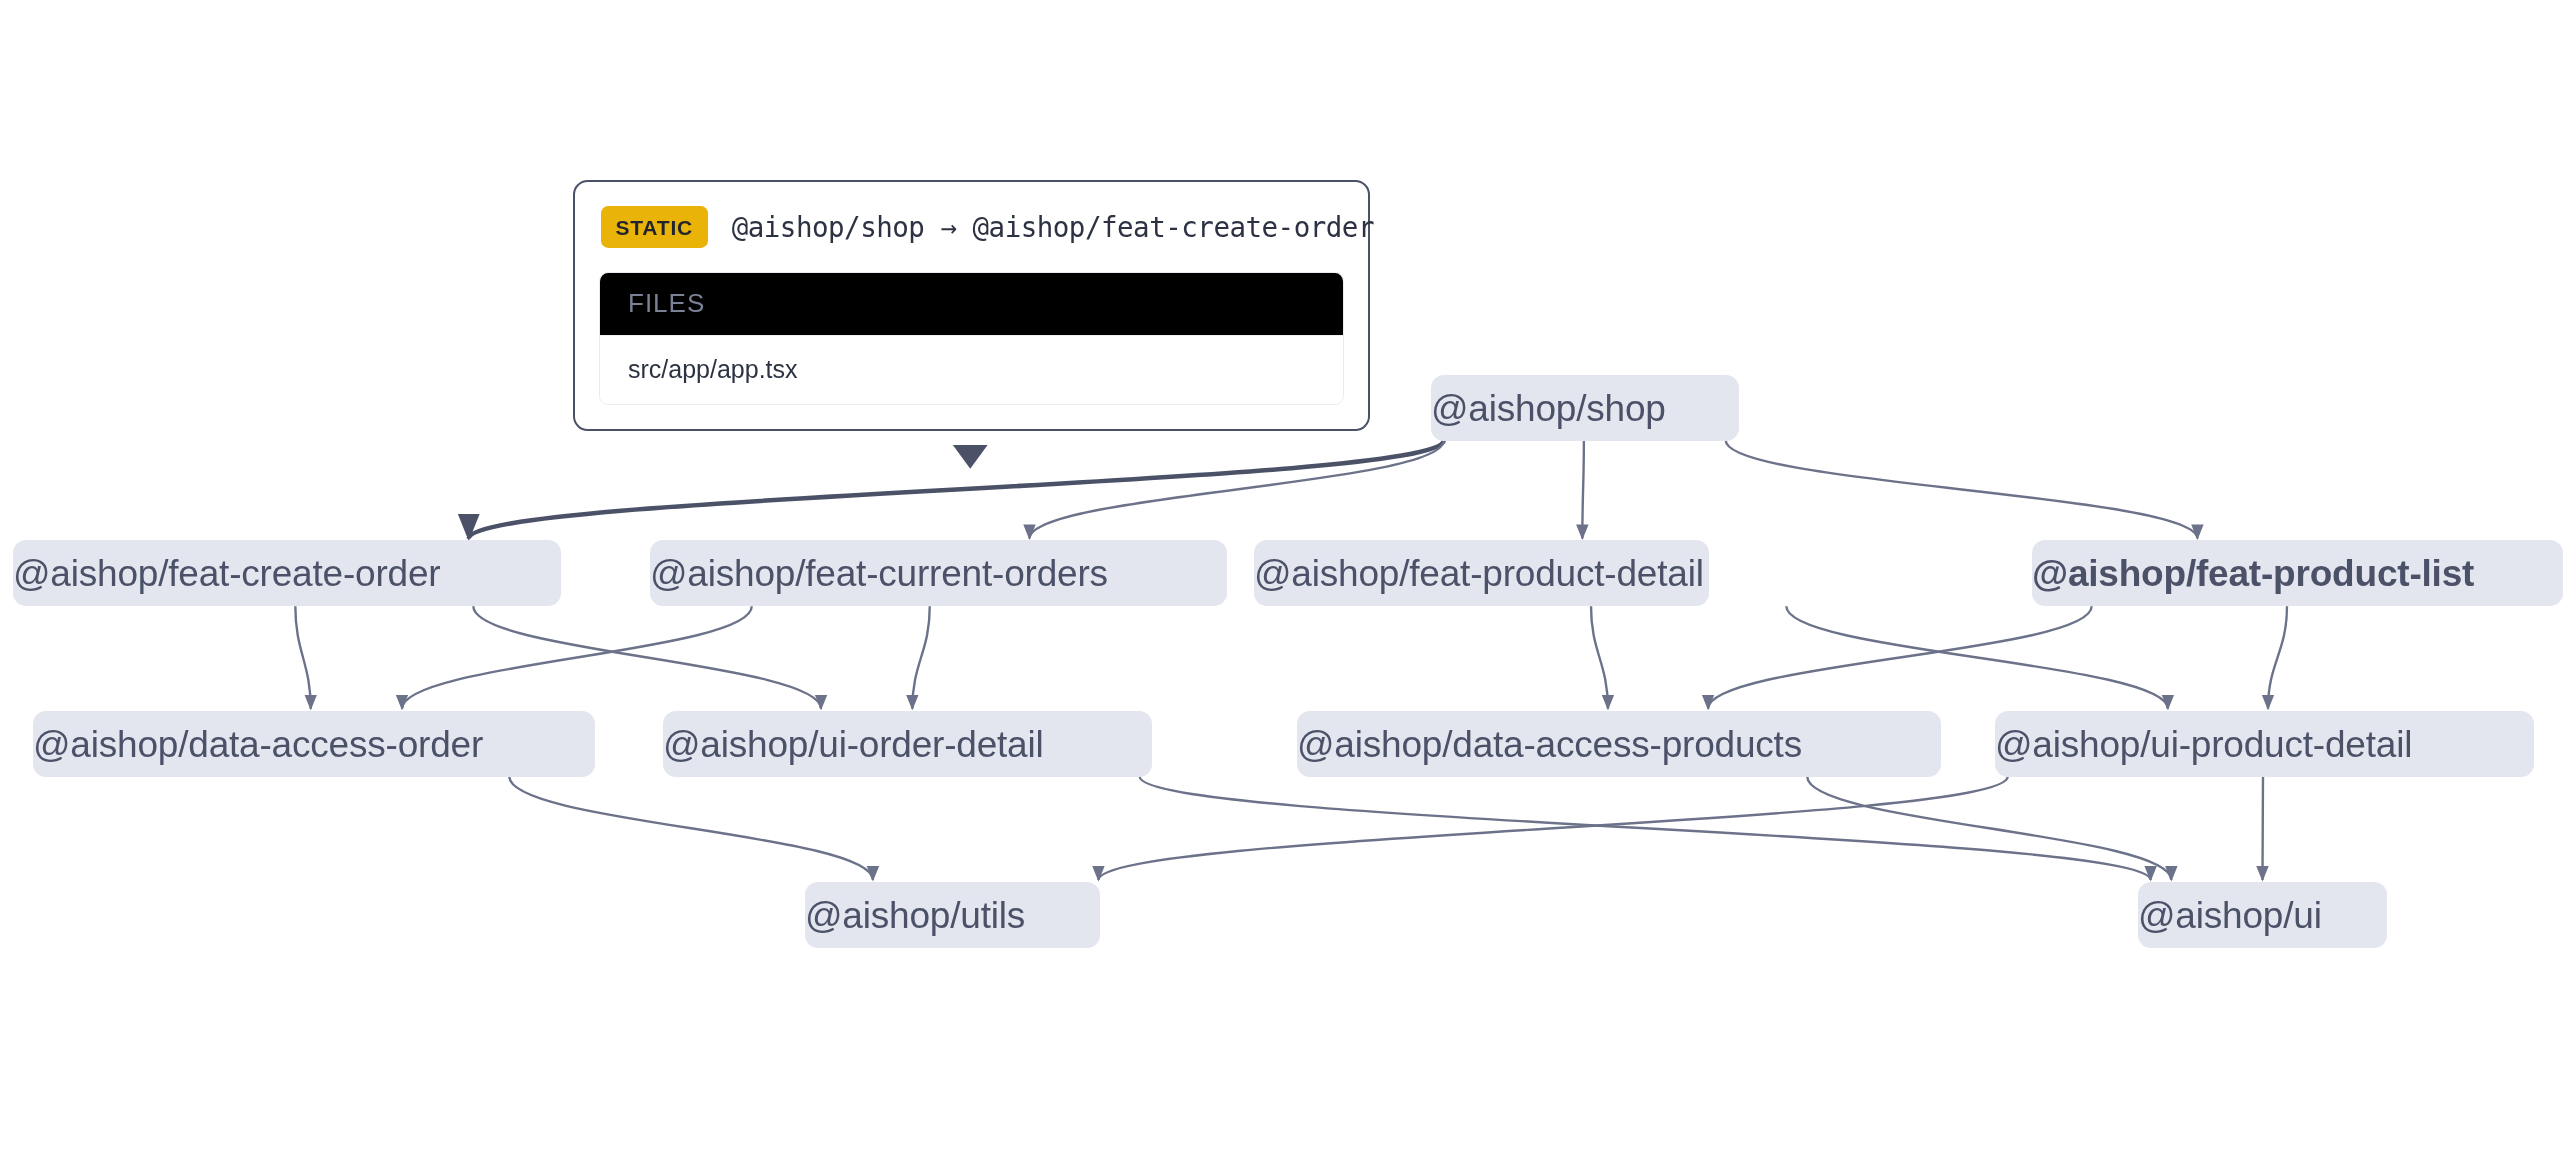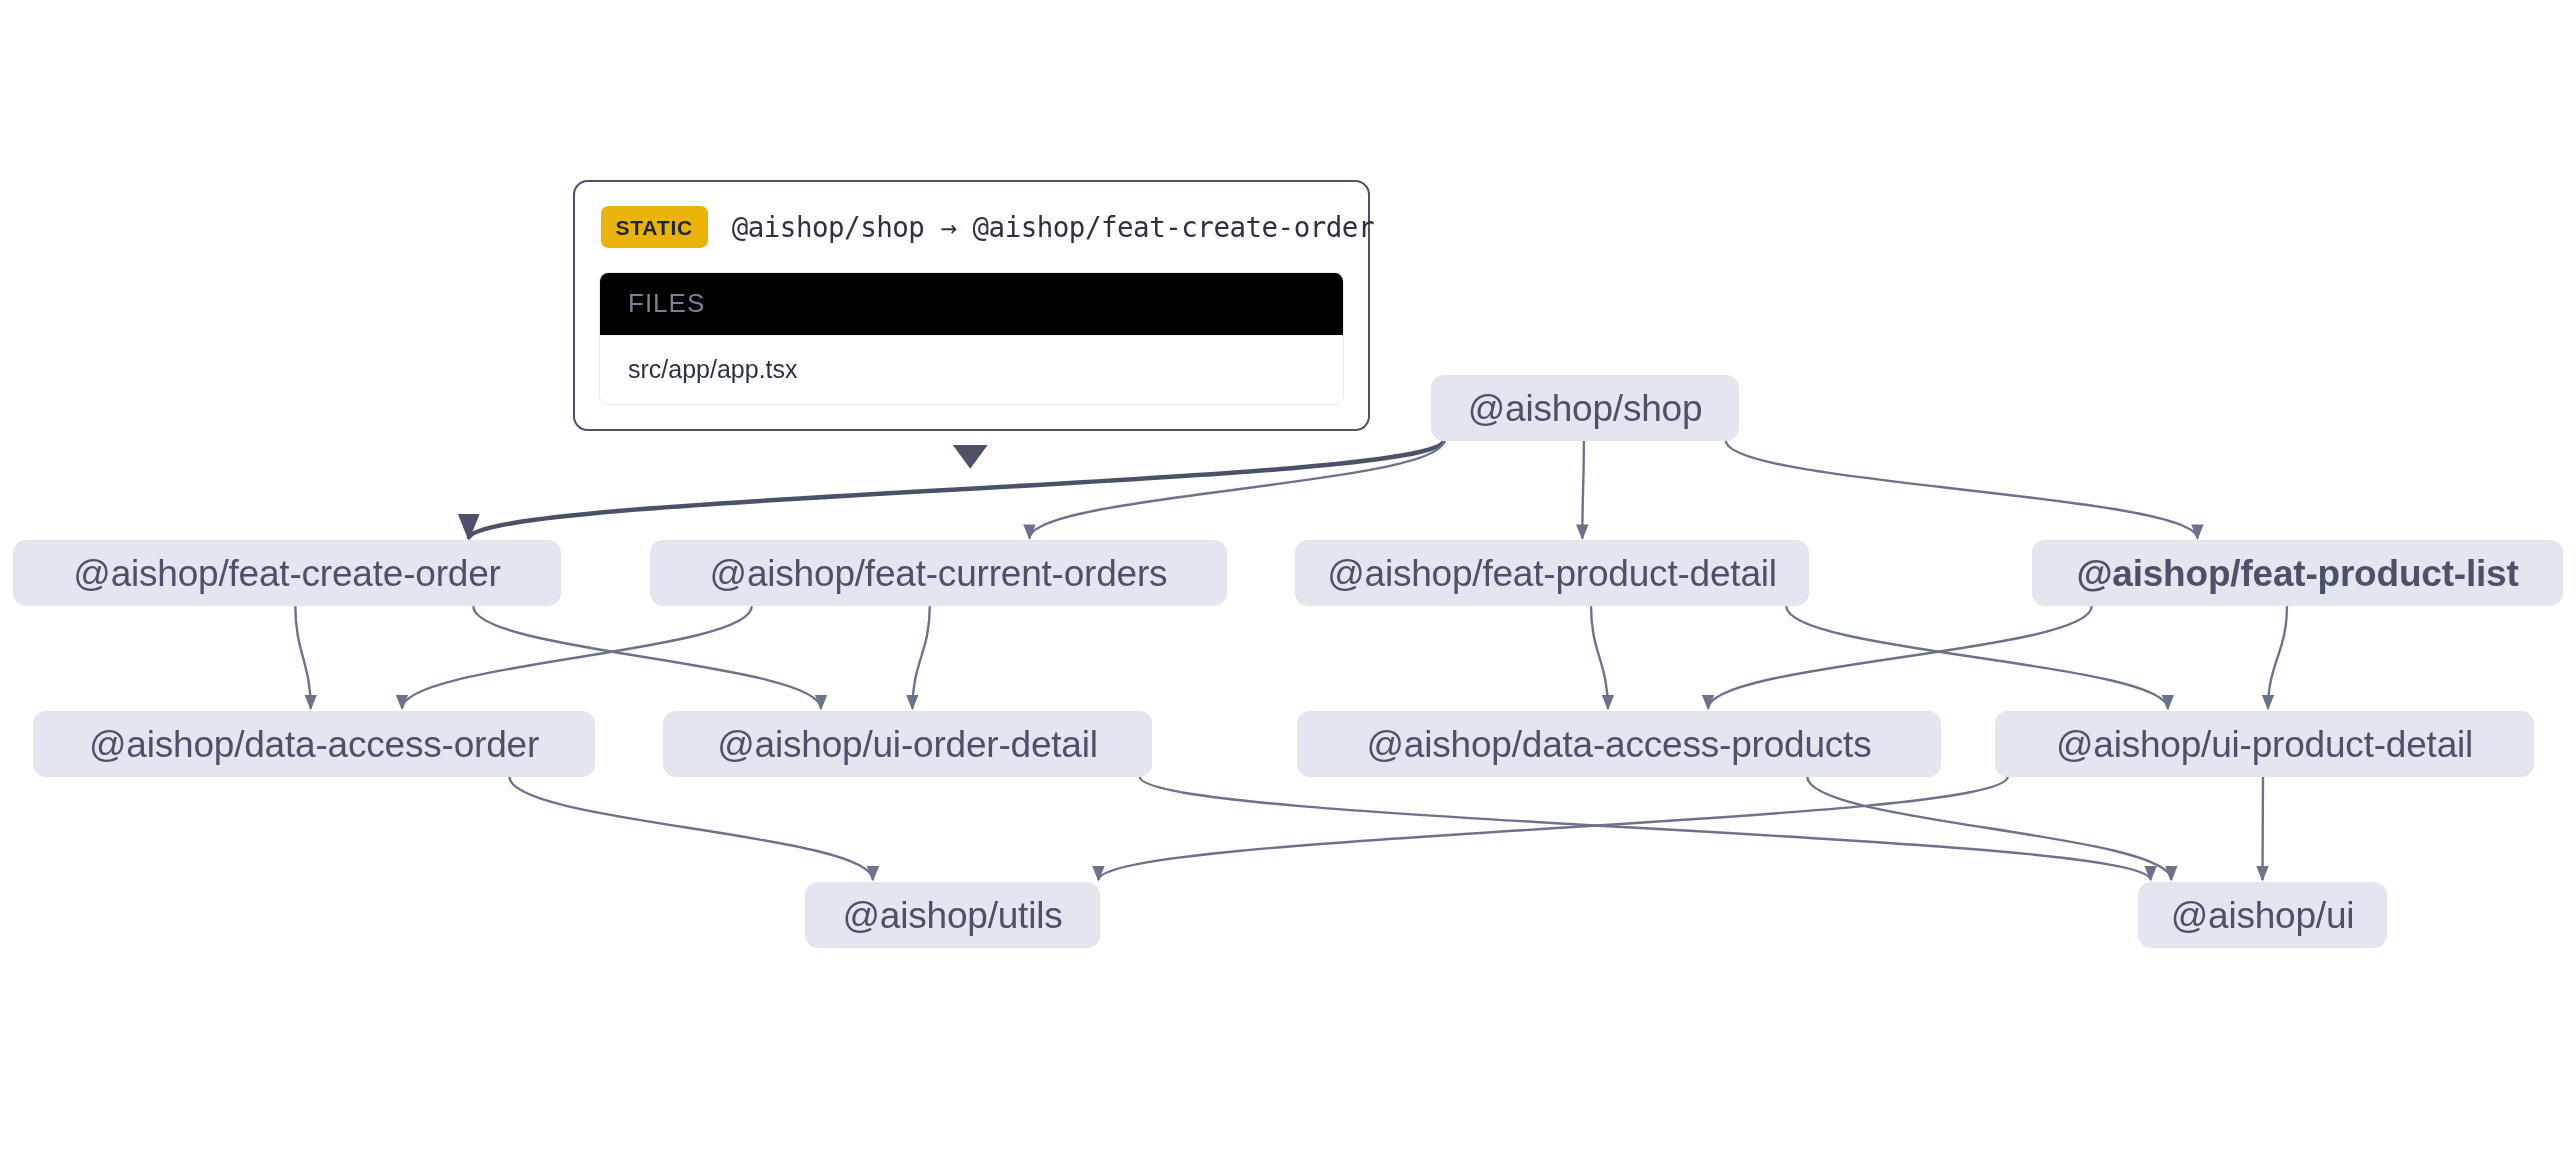--- a/index.html
+++ b/index.html
@@ -31,21 +31,21 @@
   .node {
     position: absolute;
     box-sizing: border-box;
     background: #e3e5ef;
     border-radius: 13px;
     color: #4b5268;
     font-size: 37px;
     line-height: 1;
     display: flex;
     align-items: center;
-    justify-content: center;
+    justify-content: flex-start;
     white-space: nowrap;
     letter-spacing: -0.2px;
     cursor: pointer;
   }
 
   
   #detail-card {
     position: absolute;
     box-sizing: border-box;
     background: #ffffff;
@@ -135,21 +135,21 @@
 
   <div class="node" style="left: 1431px; top: 375px; width: 308px; height: 66px;">
       <span>@aishop/shop</span>
     </div>
     <div class="node" style="left: 13px; top: 540px; width: 548px; height: 66px;">
       <span>@aishop/feat-create-order</span>
     </div>
     <div class="node" style="left: 650px; top: 540px; width: 577px; height: 66px;">
       <span>@aishop/feat-current-orders</span>
     </div>
-    <div class="node" style="left: 1295px; top: 540px; width: 514px; height: 66px;">
+    <div class="node" style="left: 1254px; top: 540px; width: 455px; height: 66px;">
       <span>@aishop/feat-product-detail</span>
     </div>
     <div class="node" style="left: 2032px; top: 540px; width: 531px; height: 66px; font-weight: bold;">
       <span>@aishop/feat-product-list</span>
     </div>
     <div class="node" style="left: 33px; top: 711px; width: 562px; height: 66px;">
       <span>@aishop/data-access-order</span>
     </div>
     <div class="node" style="left: 663px; top: 711px; width: 489px; height: 66px;">
       <span>@aishop/ui-order-detail</span>

